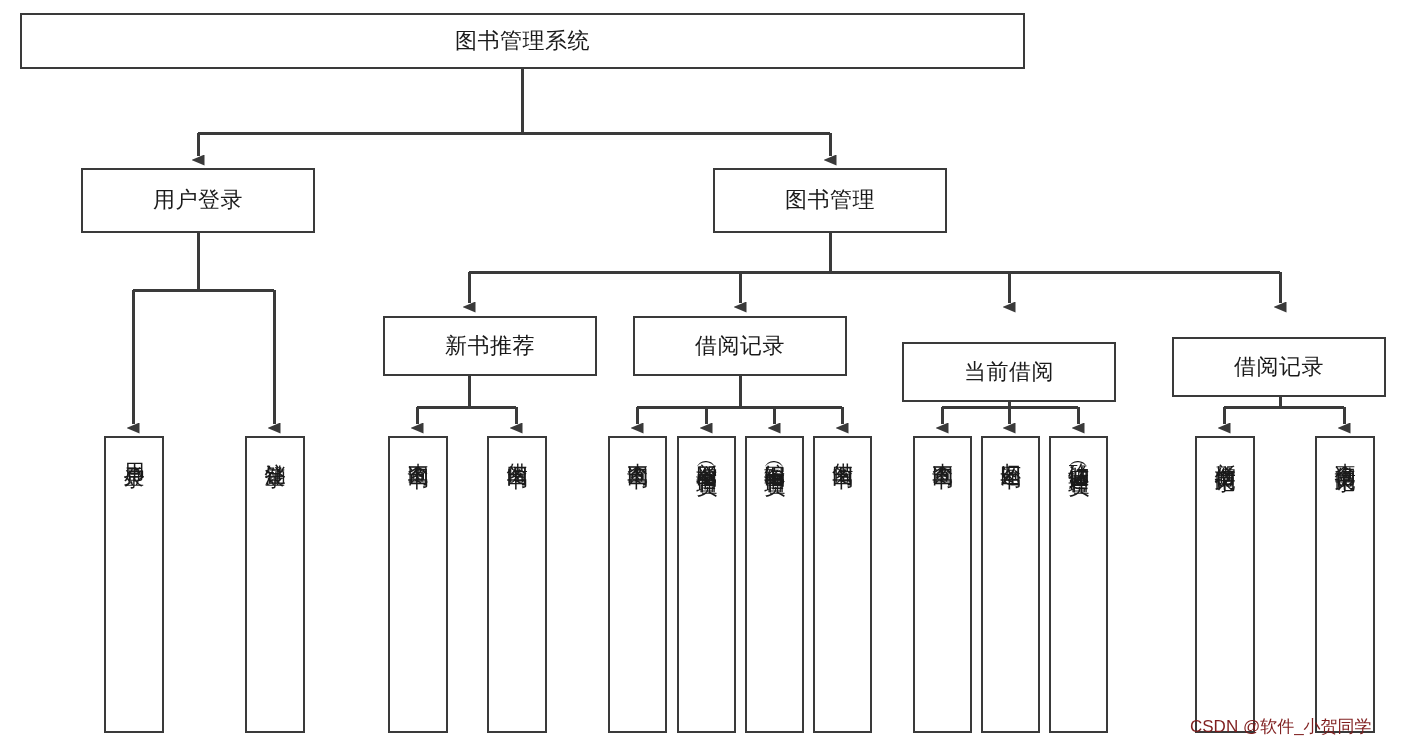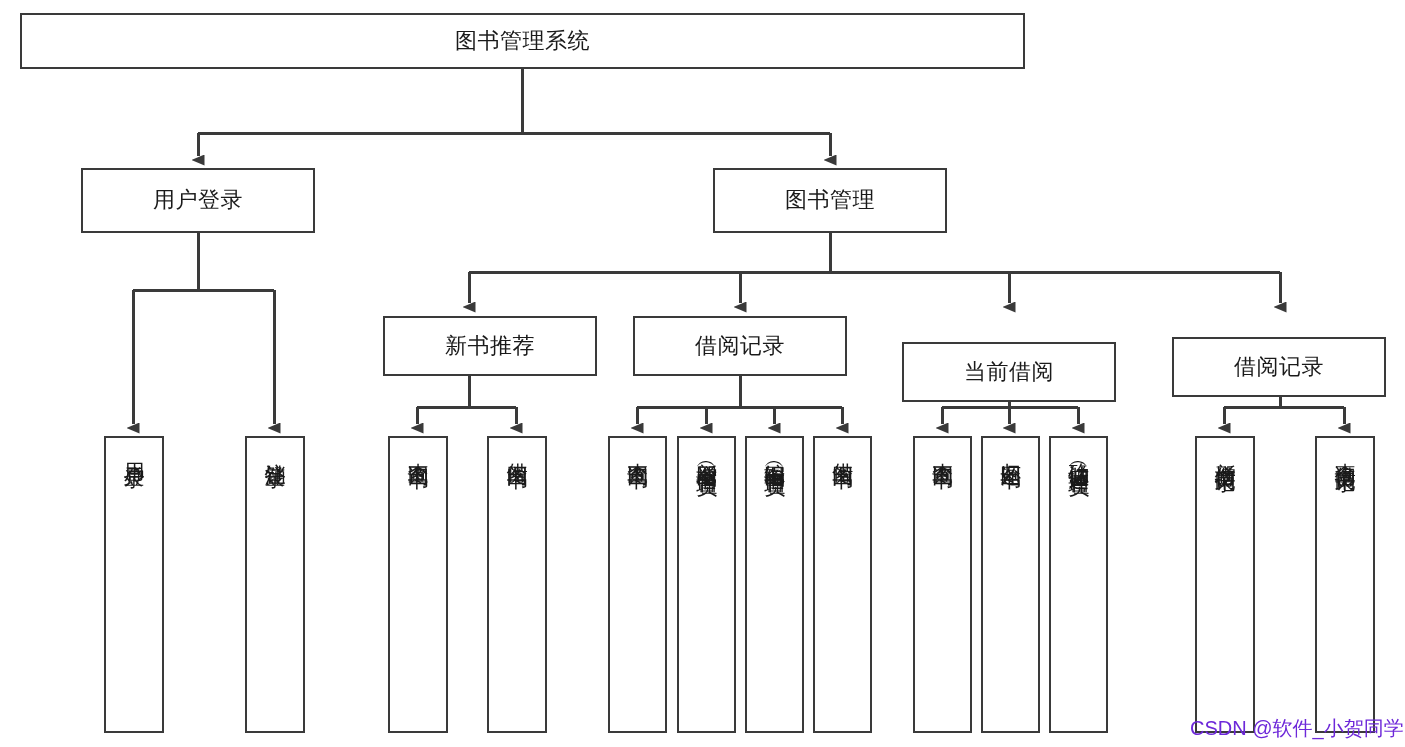--- a/index.html
+++ b/index.html
@@ -60,22 +60,22 @@
   .node.vert .label {
     writing-mode: vertical-rl;
     text-orientation: upright;
     font-size: 21px;
     line-height: 1.08;
     letter-spacing: 2px;
     max-height: 100%;
   }
   .watermark {
     position: absolute;
-    font-size: 20px;
-    color: #6d28d9;
+    font-size: 17px;
+    color: #7f1d1d;
     white-space: nowrap;
     z-index: 3;
     font-family: "Liberation Sans", "DejaVu Sans", sans-serif;
   }
 </style>
 </head>
 <body>
 
 <div id="canvas">
 

